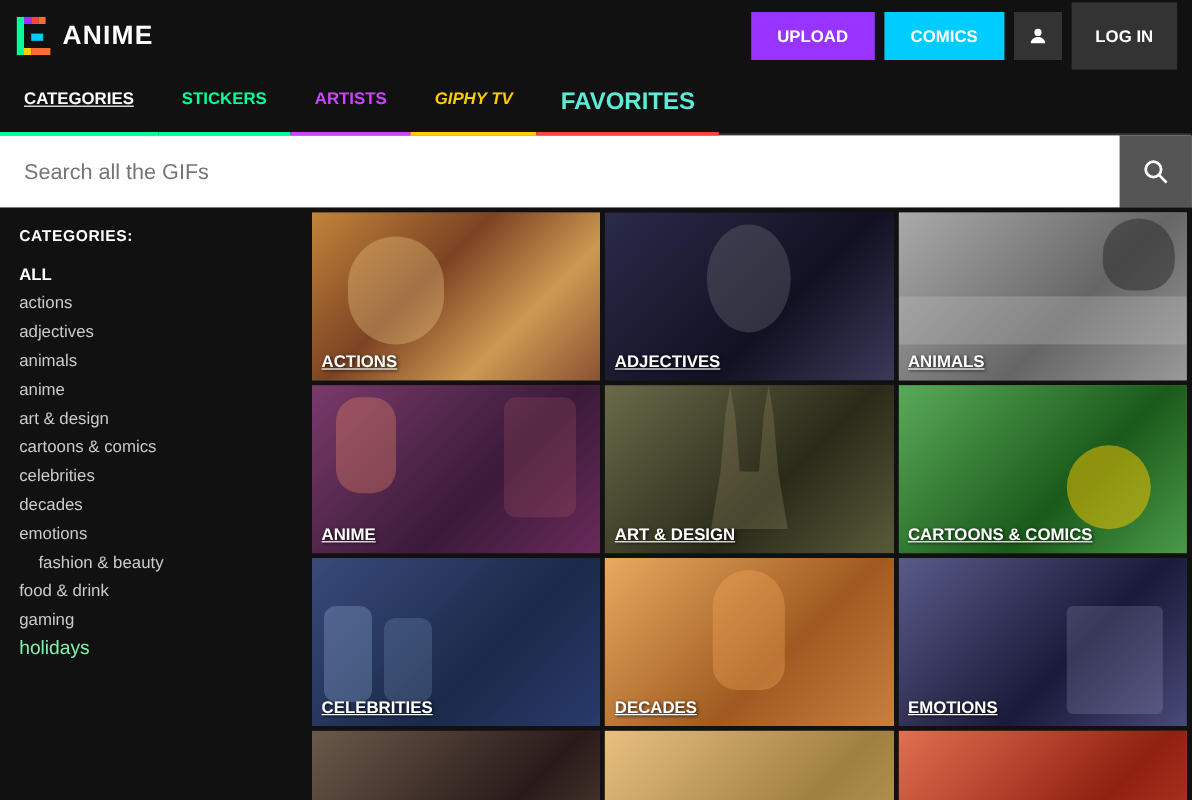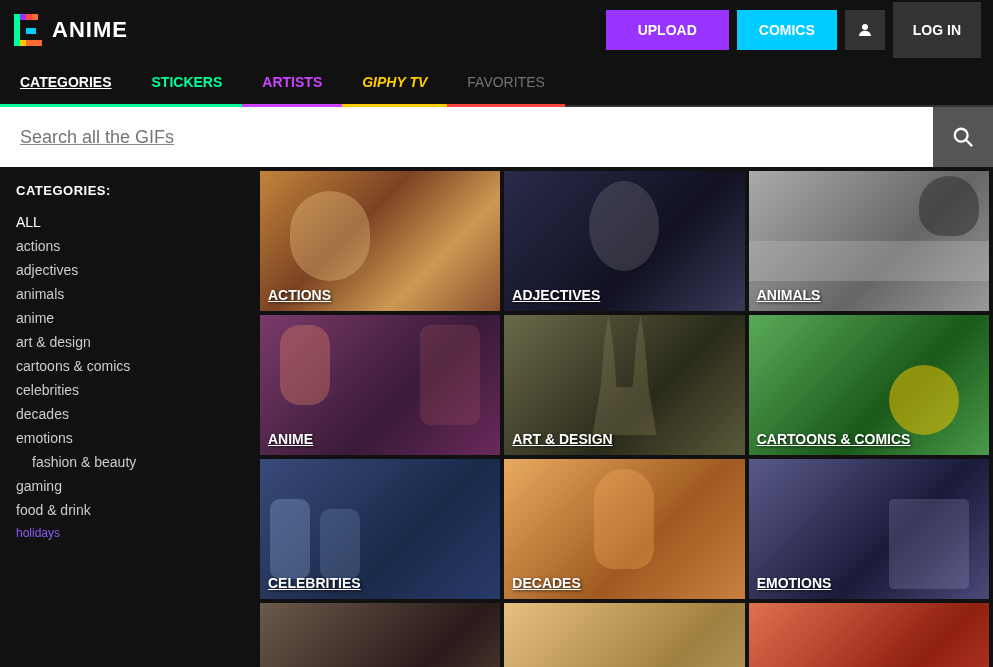--- a/index.html
+++ b/index.html
@@ -15,21 +15,21 @@
       <rect x="8" y="0" width="6" height="6" fill="#9933ff"></rect>
       <rect x="8" y="26" width="6" height="6" fill="#ffcc00"></rect>
       <rect x="14" y="0" width="6" height="6" fill="#ff4444"></rect>
       <rect x="20" y="0" width="6" height="6" fill="#ff6b35"></rect>
       <rect x="14" y="14" width="10" height="6" fill="#00ccff"></rect>
       <rect x="14" y="26" width="16" height="6" fill="#ff6b35"></rect>
     </svg>
     <span style="color:#fff;font-size:22px;font-weight:900;letter-spacing:1px;">ANIME</span>
   </div>
   <div style="flex:1;"></div>
-  <button style="background:#9933ff;color:#fff;border:none;padding:8px 32px;font-size:14px;font-weight:bold;cursor:pointer;height:40px;">UPLOAD</button>
+  <button style="background:#9933ff;color:#fff;border:none;padding:8px 22px;font-size:14px;font-weight:bold;cursor:pointer;height:40px;">UPLOAD</button>
   <button style="background:#00ccff;color:#fff;border:none;padding:8px 22px;font-size:14px;font-weight:bold;cursor:pointer;height:40px;">COMICS</button>
   <button style="background:#333;color:#fff;border:none;width:40px;height:40px;font-size:16px;cursor:pointer;display:flex;align-items:center;justify-content:center;">
     <svg width="18" height="18" viewBox="0 0 24 24" fill="#fff">
       <circle cx="12" cy="8" r="4"></circle>
       <path d="M4 20c0-4 3.6-7 8-7s8 3 8 7"></path>
     </svg>
   </button>
   <button style="background:#333;color:#fff;border:none;padding:8px 20px;font-size:14px;font-weight:bold;cursor:pointer;height:56px;">LOG IN</button>
 </div>
 
@@ -42,54 +42,54 @@
     <div style="position:absolute;bottom:-2px;left:0;right:0;height:3px;background:#00ff99;"></div>
   </div>
   <div style="padding:14px 20px;font-size:14px;font-weight:bold;cursor:pointer;color:#cc44ff;position:relative;">
     <span>ARTISTS</span>
     <div style="position:absolute;bottom:-2px;left:0;right:0;height:3px;background:#cc44ff;"></div>
   </div>
   <div style="padding:14px 20px;font-size:14px;font-weight:bold;cursor:pointer;color:#ffcc00;position:relative;font-style:italic;">
     <span>GIPHY TV</span>
     <div style="position:absolute;bottom:-2px;left:0;right:0;height:3px;background:#ffcc00;"></div>
   </div>
-  <div style="padding:14px 20px;font-size:14px;font-weight:normal;cursor:pointer;color:#737373;position:relative;">
+  <div style="padding:14px 20px;font-size:20px;font-weight:bold;cursor:pointer;color:#5eead4;position:relative;">
     <span>FAVORITES</span>
     <div style="position:absolute;bottom:-2px;left:0;right:0;height:3px;background:#ff4444;"></div>
   </div>
 </div>
 
 <div style="background:#fff;display:flex;align-items:center;height:60px;">
-  <input type="text" style="flex: 1 1 0%; border: none; outline: none; font-size: 18px; color: rgb(136, 136, 136); padding: 0px 20px; height: 100%; text-decoration: underline;" placeholder="Search all the GIFs">
+  <input type="text" style="flex: 1 1 0%; border: none; outline: none; font-size: 18px; color: rgb(136, 136, 136); padding: 0px 20px; height: 100%;" placeholder="Search all the GIFs">
   <button style="background:#555;width:60px;height:100%;border:none;cursor:pointer;display:flex;align-items:center;justify-content:center;">
     <svg width="22" height="22" viewBox="0 0 24 24" fill="none" stroke="#fff" stroke-width="2.5">
       <circle cx="10" cy="10" r="7"></circle>
       <line x1="15" y1="15" x2="22" y2="22"></line>
     </svg>
   </button>
 </div>
 
 <div style="display:flex;background:#111;min-height:487px;">
 
   <div style="width:256px;flex-shrink:0;padding:16px 0;background:#111;">
     <div style="color:#fff;font-size:13px;font-weight:bold;padding:0 16px 12px;letter-spacing:0.5px;">CATEGORIES:</div>
-    <a style="display:block;color:#fff;font-size:14px;padding:4px 16px;text-decoration:none;cursor:pointer;font-weight:normal;">ALL</a>
+    <a style="display:block;color:#fff;font-size:14px;padding:4px 16px;text-decoration:none;cursor:pointer;font-weight:bold;">ALL</a>
     <a style="display:block;color:#ccc;font-size:14px;padding:4px 16px;text-decoration:none;cursor:pointer;">actions</a>
     <a style="display:block;color:#ccc;font-size:14px;padding:4px 16px;text-decoration:none;cursor:pointer;">adjectives</a>
     <a style="display:block;color:#ccc;font-size:14px;padding:4px 16px;text-decoration:none;cursor:pointer;">animals</a>
     <a style="display:block;color:#ccc;font-size:14px;padding:4px 16px;text-decoration:none;cursor:pointer;">anime</a>
     <a style="display:block;color:#ccc;font-size:14px;padding:4px 16px;text-decoration:none;cursor:pointer;">art &amp; design</a>
     <a style="display:block;color:#ccc;font-size:14px;padding:4px 16px;text-decoration:none;cursor:pointer;">cartoons &amp; comics</a>
     <a style="display:block;color:#ccc;font-size:14px;padding:4px 16px;text-decoration:none;cursor:pointer;">celebrities</a>
     <a style="display:block;color:#ccc;font-size:14px;padding:4px 16px;text-decoration:none;cursor:pointer;">decades</a>
     <a style="display:block;color:#ccc;font-size:14px;padding:4px 16px;text-decoration:none;cursor:pointer;">emotions</a>
     <a style="display:block;color:#ccc;font-size:14px;padding:4px 32px;text-decoration:none;cursor:pointer;">fashion &amp; beauty</a>
+    <a style="display:block;color:#ccc;font-size:14px;padding:4px 16px;text-decoration:none;cursor:pointer;">food &amp; drink</a>
     <a style="display:block;color:#ccc;font-size:14px;padding:4px 16px;text-decoration:none;cursor:pointer;">gaming</a>
-    <a style="display:block;color:#ccc;font-size:14px;padding:4px 16px;text-decoration:none;cursor:pointer;">food &amp; drink</a>
-    <a style="display:block;color:#8b5cf6;font-size:12px;padding:4px 16px;text-decoration:none;cursor:pointer;">holidays</a>
+    <a style="display:block;color:#86efac;font-size:16px;padding:4px 16px;text-decoration:none;cursor:pointer;">holidays</a>
   </div>
 
   <div style="flex:1;display:grid;grid-template-columns:repeat(3,1fr);grid-auto-rows:140px;gap:4px;padding:4px;background:#111;">
 
     <div style="position:relative;overflow:hidden;cursor:pointer;background:#8B5E3C;display:flex;align-items:flex-end;padding:8px;">
 
       <div style="position:absolute;inset:0;background:linear-gradient(135deg,#c9893a 0%,#7a4020 40%,#d4a054 70%,#8B5030 100%);opacity:0.9;"></div>
       <div style="position:absolute;top:20px;left:30px;width:80px;height:90px;background:rgba(255,220,150,0.3);border-radius:40px;"></div>
       <span style="position:relative;color:#fff;font-size:14px;font-weight:bold;text-decoration:underline;text-shadow:1px 1px 3px rgba(0,0,0,0.8);">ACTIONS</span>
     </div>

